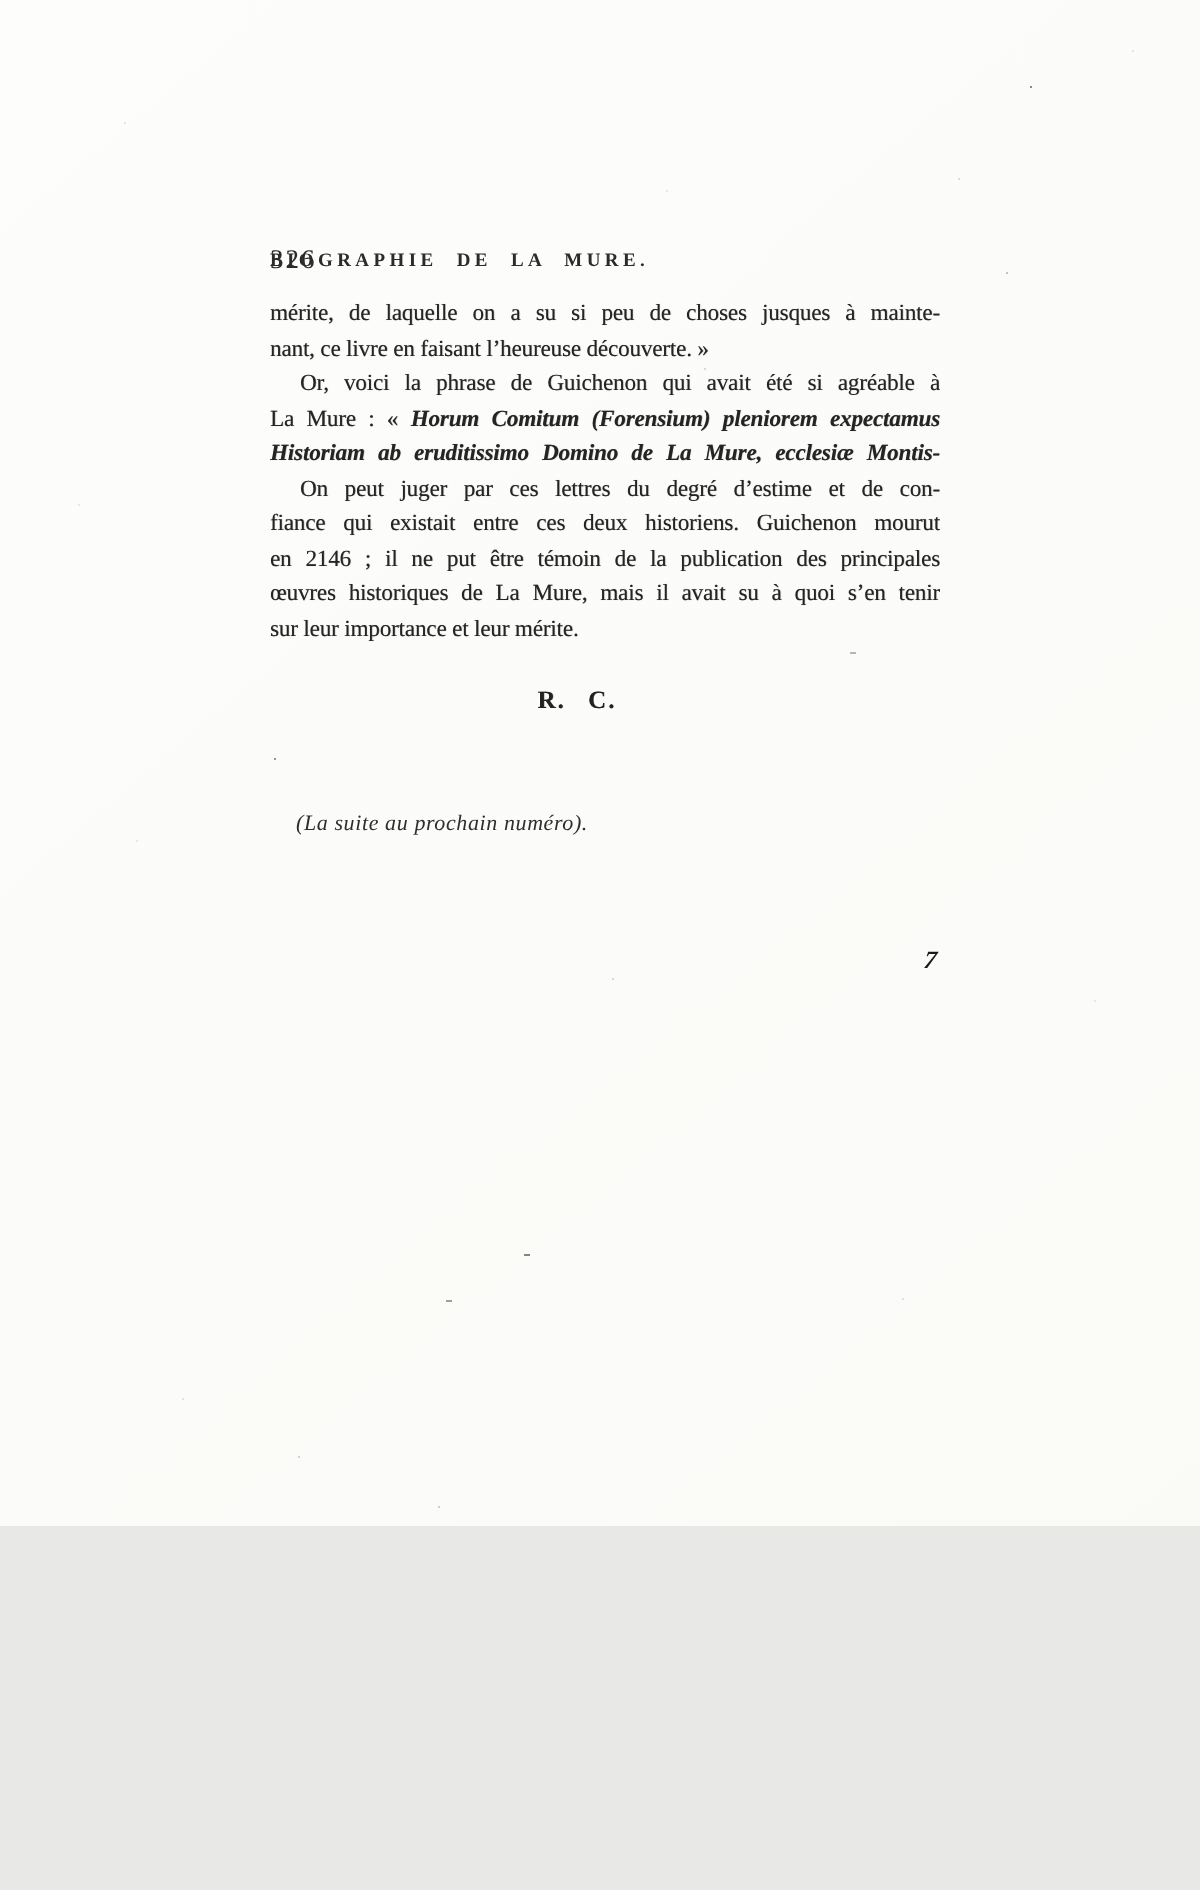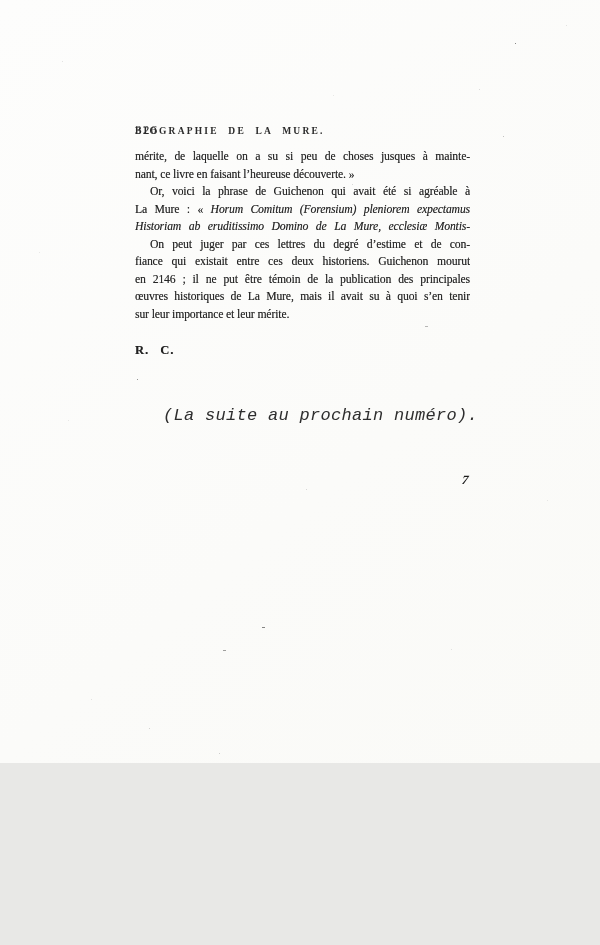--- a/index.html
+++ b/index.html
@@ -49,43 +49,42 @@
     text-shadow: 0.2px 0.2px 0.35px rgba(35, 35, 35, 0.5);
   }
   .pline {
     height: 17.55px;
     overflow: hidden;
     text-align: justify;
     text-align-last: justify;
   }
   .pline.pglast { text-align-last: left; }
   .pline.indent { text-indent: 15px; }
-  .pline em { font-style: italic; }
+  .pline em { font-style: italic; font-weight: bold; }
   .signature {
     position: absolute;
     left: 135px;
     top: 343px;
     width: 307px;
-    text-align: left;
+    text-align: center;
     font-weight: bold;
     font-size: 12.5px;
     letter-spacing: 1px;
     word-spacing: 7px;
     color: #222;
     text-shadow: 0.2px 0.2px 0.3px rgba(30,30,30,0.5);
   }
   .note {
     position: absolute;
-    left: 163px;
+    left: 148px;
     top: 406px;
     font-style: italic;
-    font-size: 17px;
+    font-size: 11px;
     letter-spacing: 0.3px;
     color: #2e2e2e;
-    font-family: Liberation Mono, monospace;
   }
   .mark7 {
     position: absolute;
     left: 462px;
     top: 473px;
     font-style: italic;
     font-weight: bold;
     font-size: 12.5px;
     color: #1a1a1a;
     transform: skewX(-8deg);

